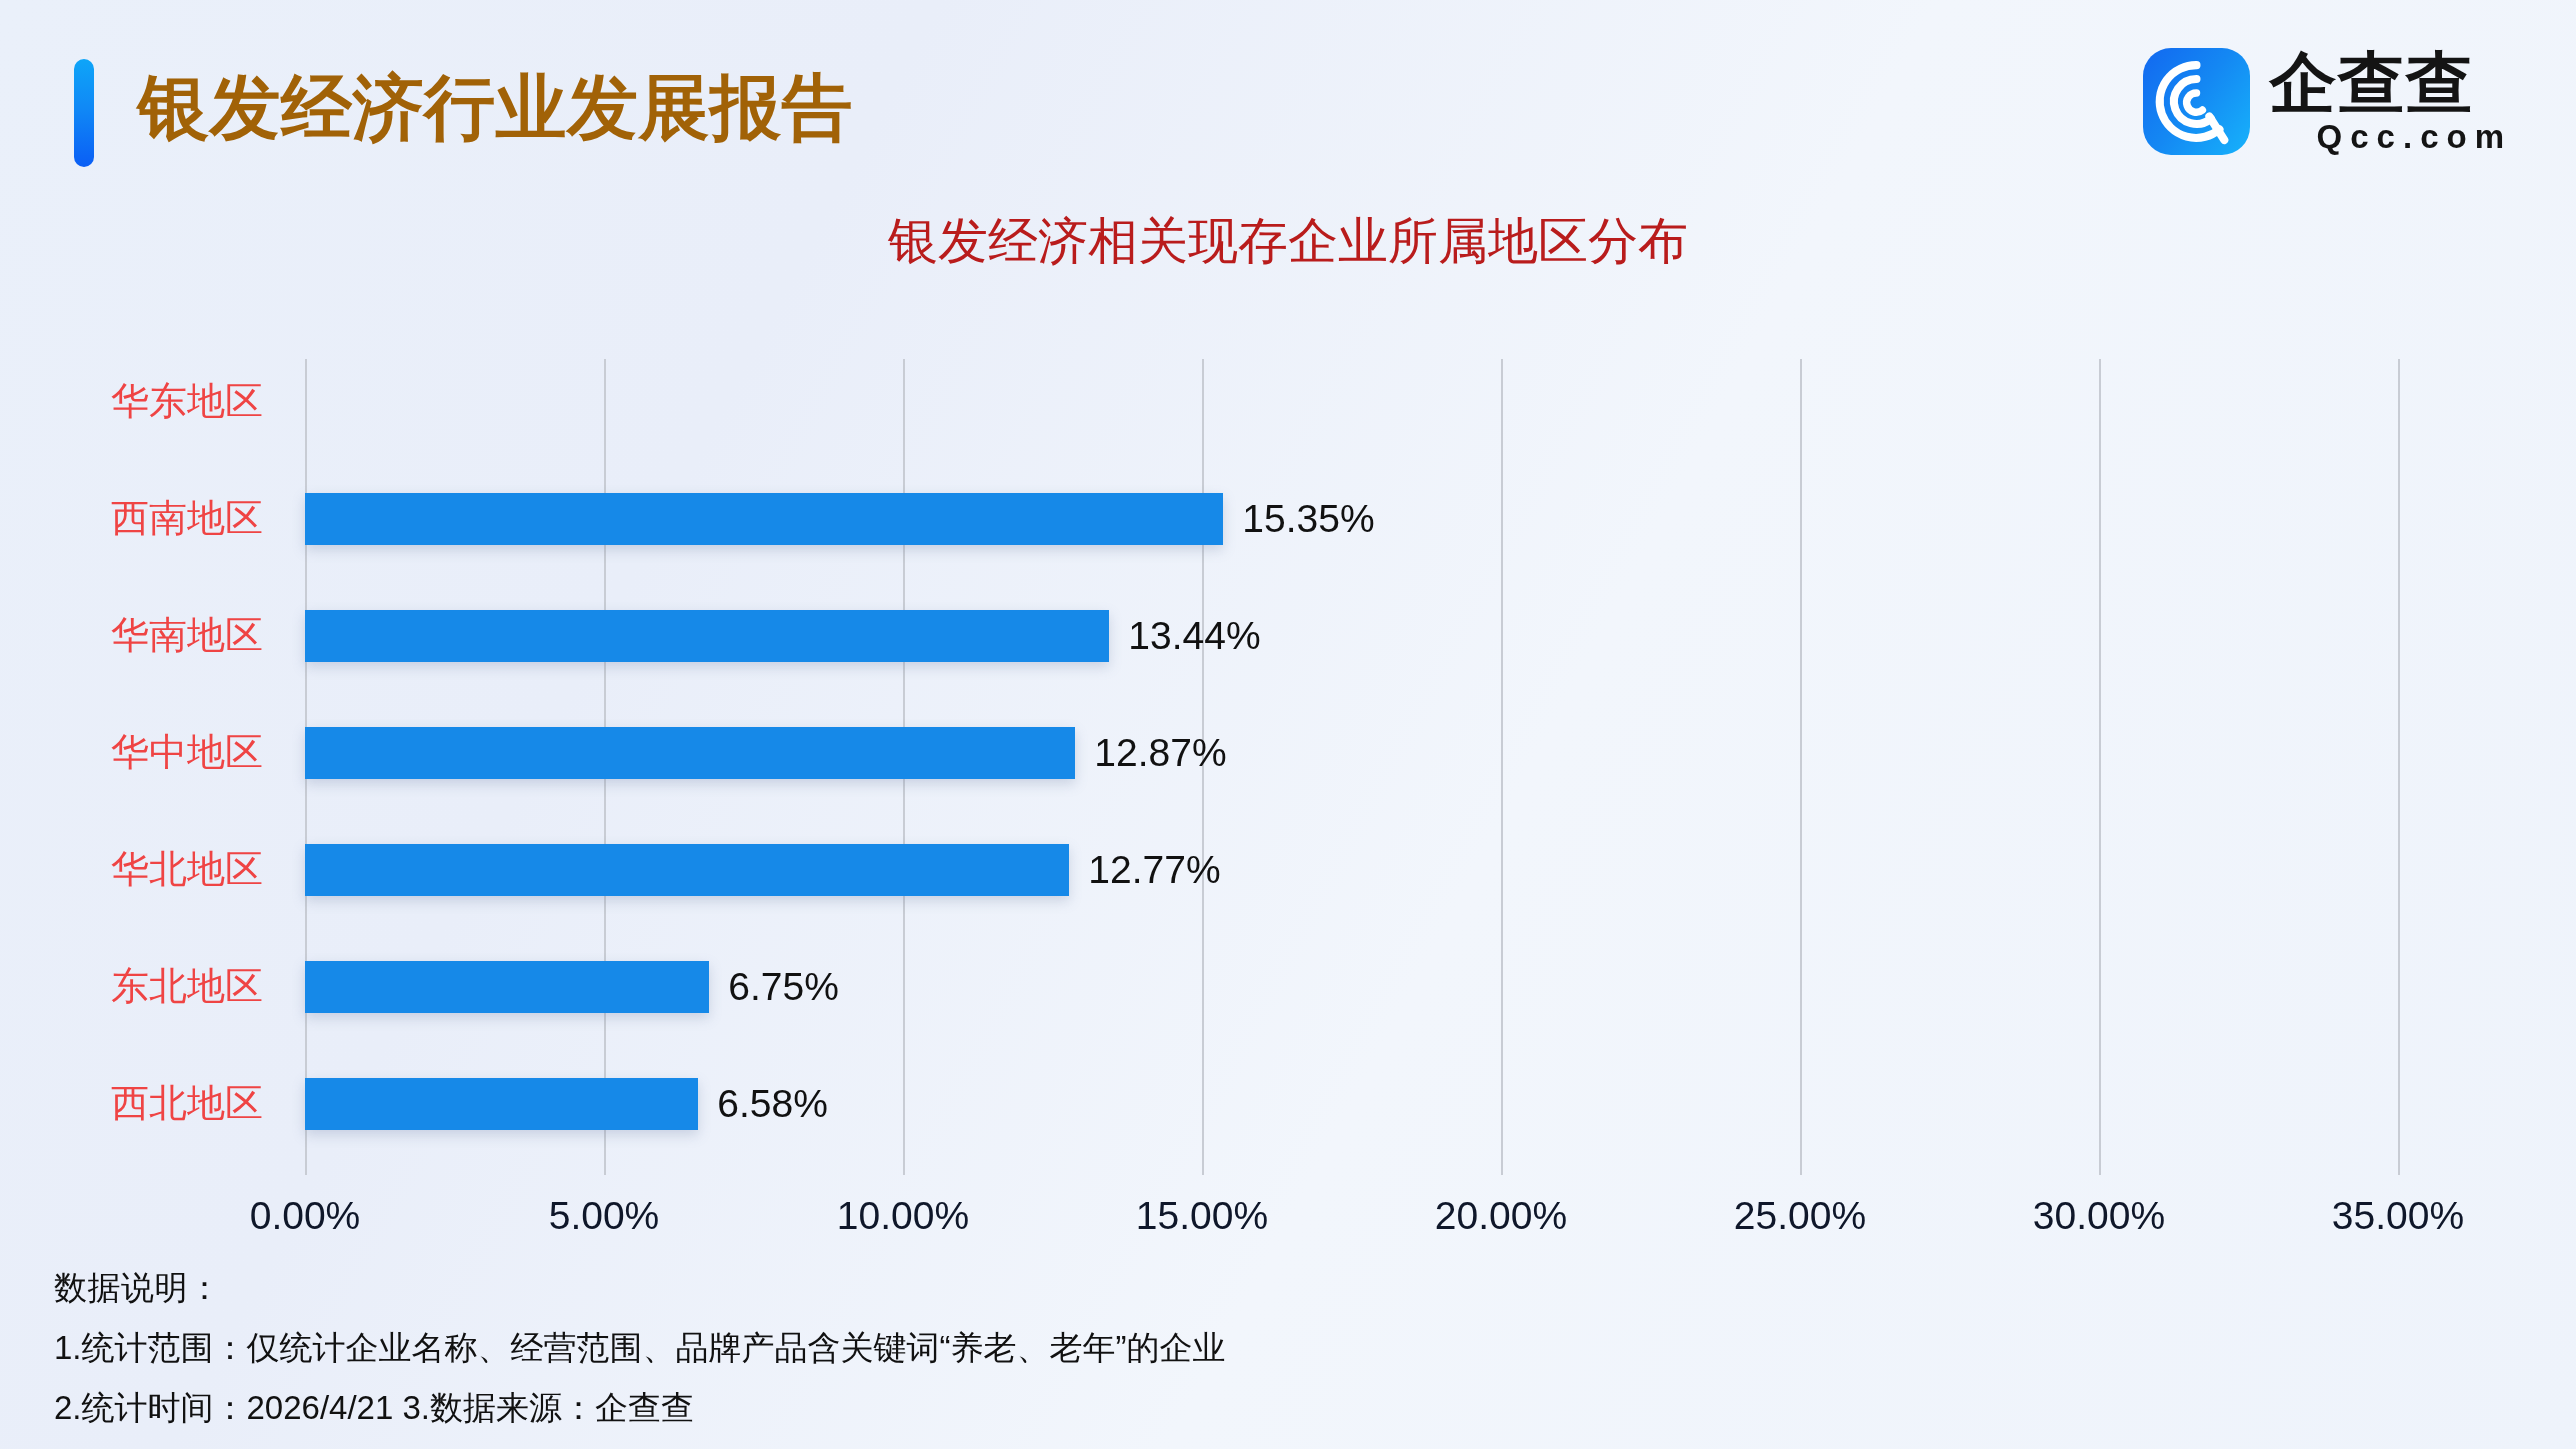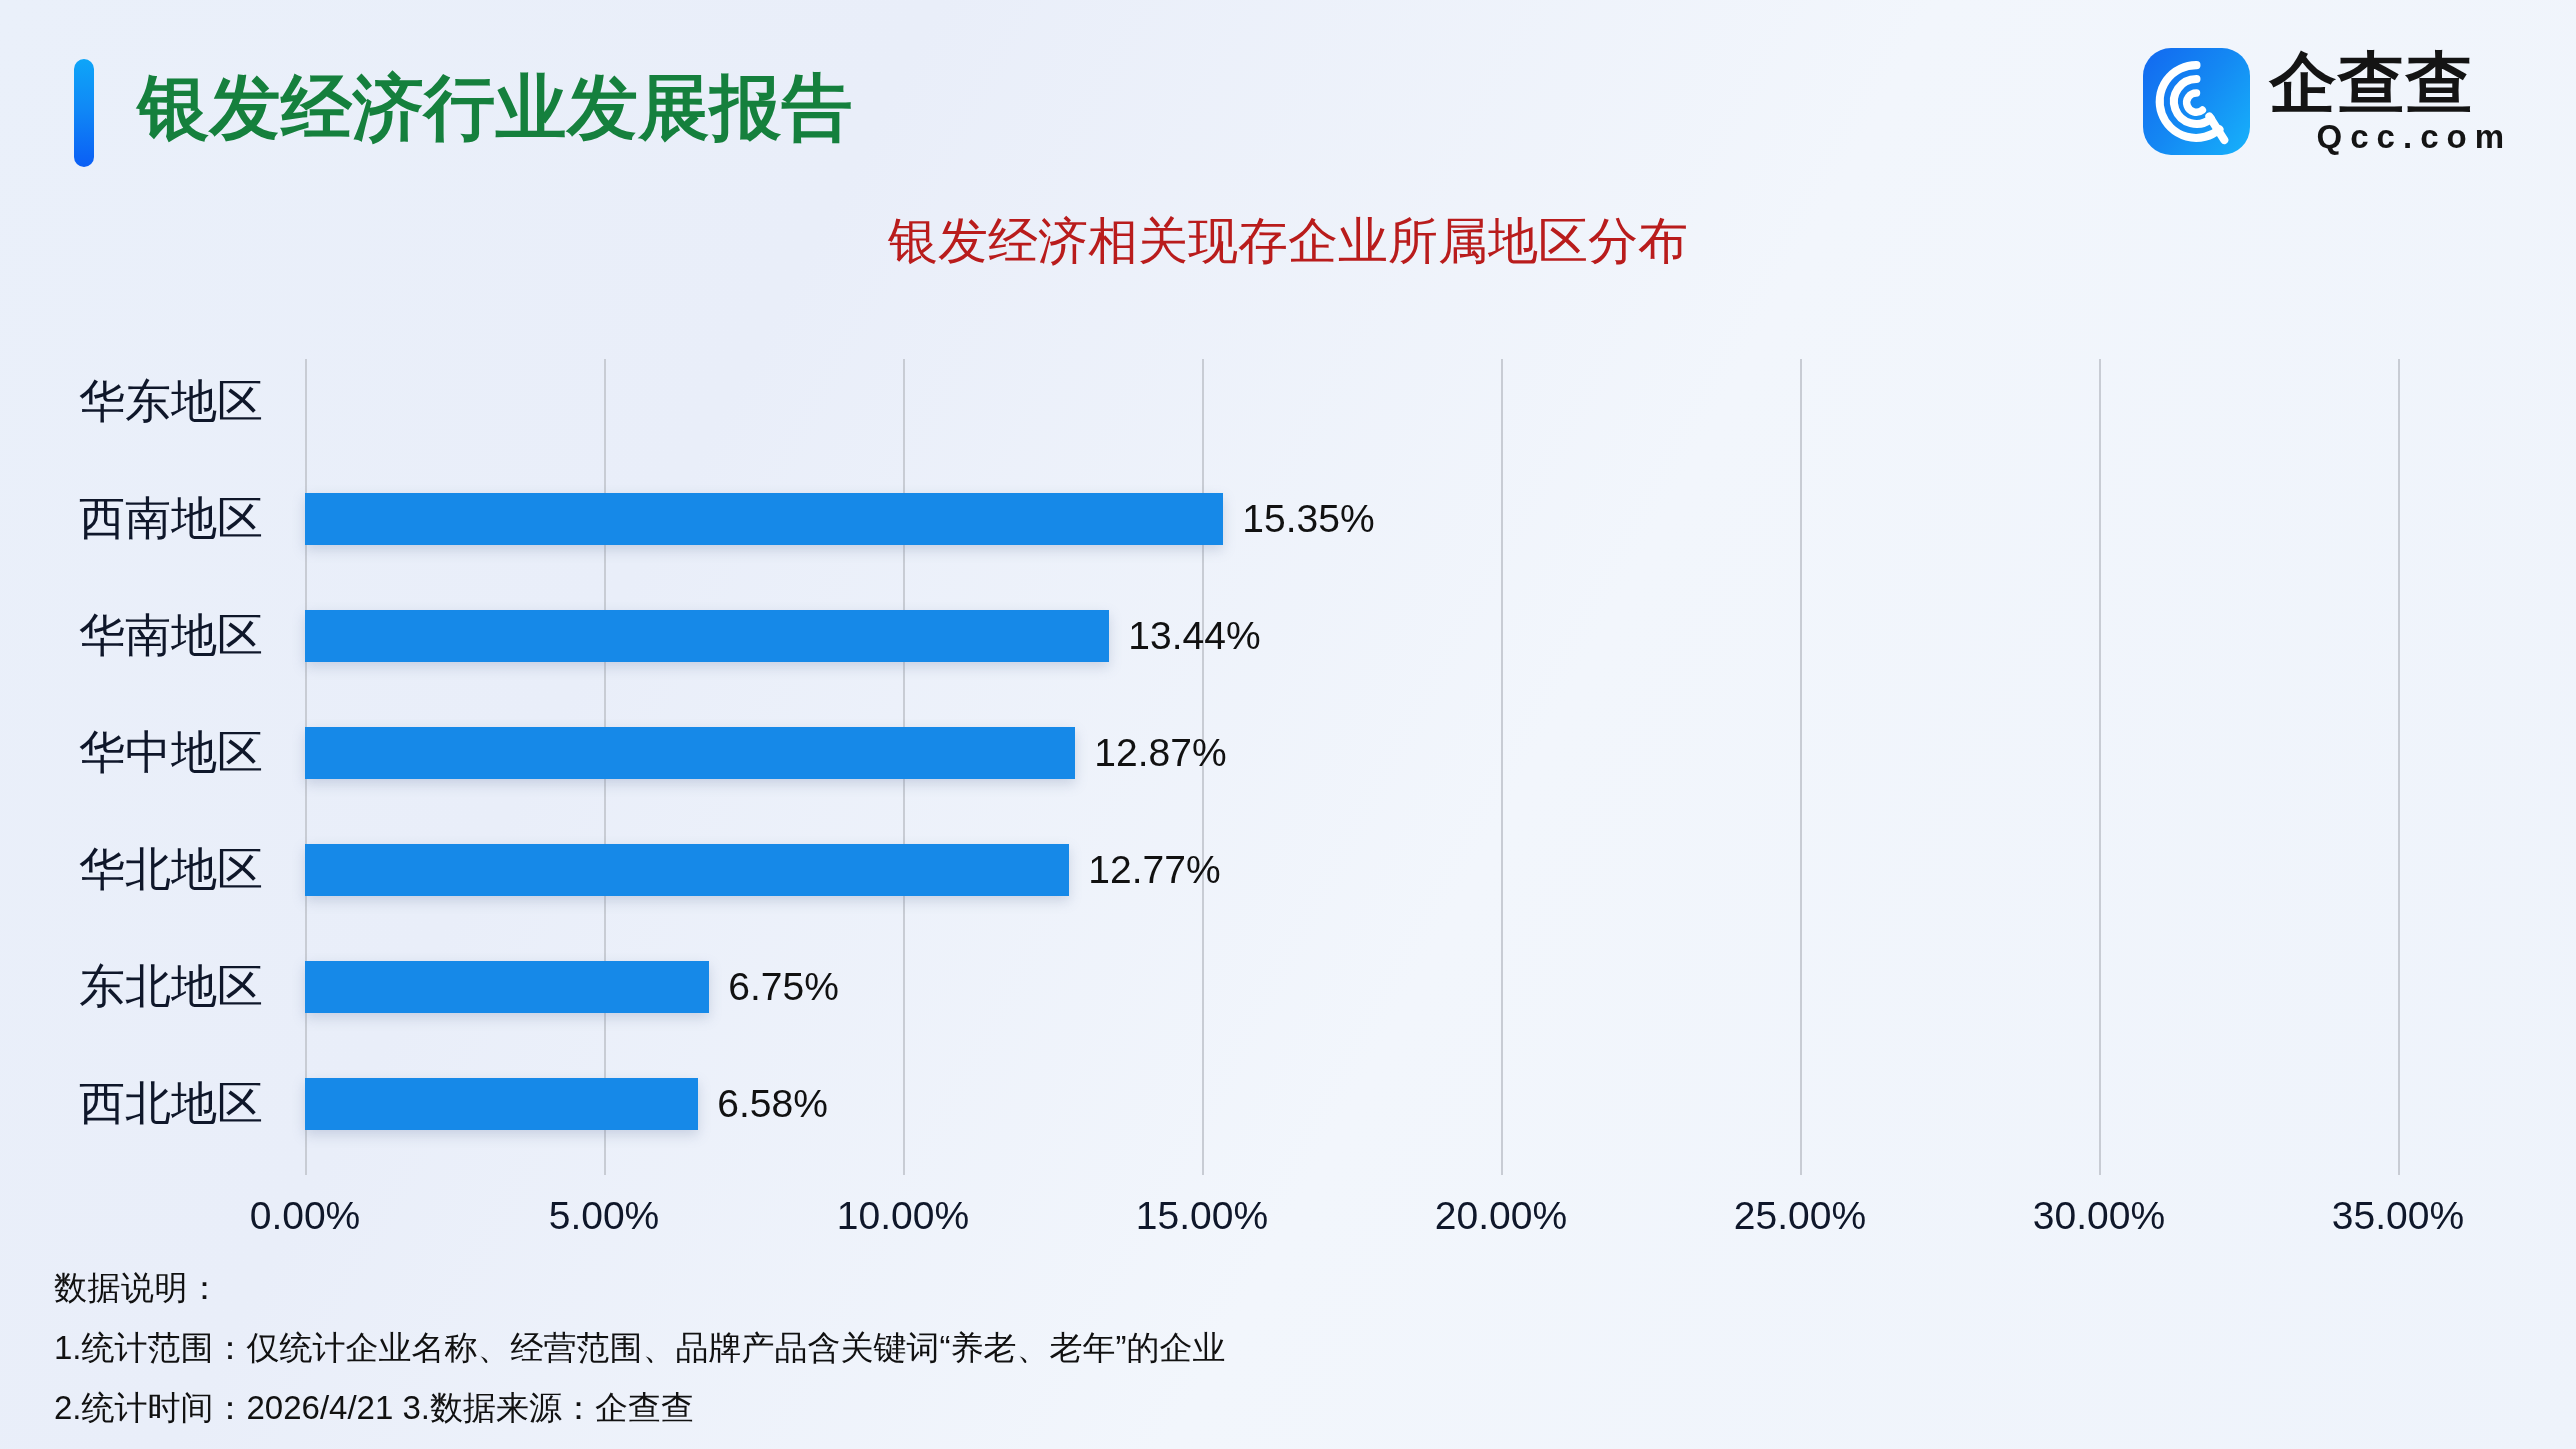--- a/index.html
+++ b/index.html
@@ -36,21 +36,21 @@
   }
 
   .report-title {
     position: absolute;
     left: 138px;
     top: 54px;
     font-size: 71px;
     line-height: 107px;
     font-weight: bold;
     letter-spacing: 0.5px;
-    color: #15803d;
+    color: #a16207;
     white-space: nowrap;
   }
 
   
   .logo {
     position: absolute;
     right: 64px;
     top: 47px;
     display: flex;
     align-items: center;
@@ -158,22 +158,22 @@
     height: 117px;
   }
 
   .cat-label {
     position: absolute;
     right: 2313px;      
     top: 0;
     height: 117px;
     display: flex;
     align-items: center;
-    font-size: 46px;
-    color: #0f172a;
+    font-size: 38px;
+    color: #ef4444;
     white-space: nowrap;
   }
 
   .bar-track {
     position: absolute;
     left: 305px;
     top: 0;
     height: 117px;
     width: 2271px;
     display: flex;

